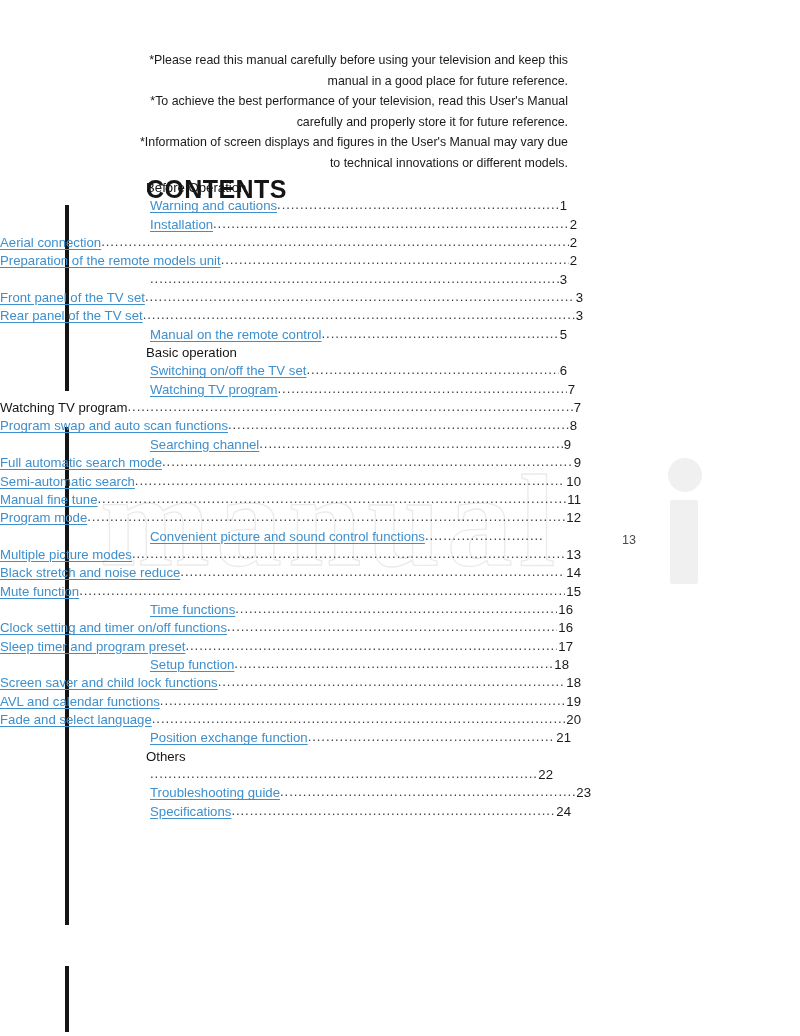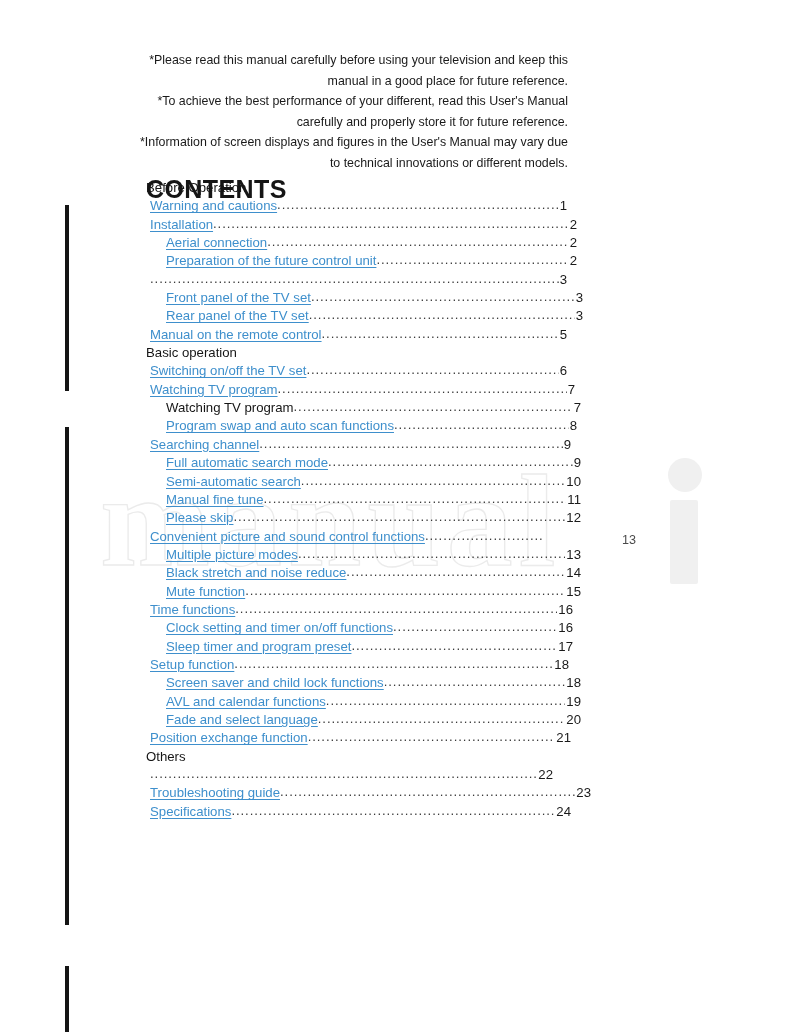--- a/index.html
+++ b/index.html
@@ -132,21 +132,21 @@
   }
 
   
   .toc-row.section {
     padding-left: 146px;
   }
   .toc-row.section .toc-label { color: #151515; }
 
   
   .toc-row.lvl1 { padding-left: 150px; }
-  .toc-row.lvl2 { padding-left: 166px; }
+  .toc-row.lvl2 { }
 
   .toc-row.link .toc-label {
     color: #3e8fcc;
     text-decoration: underline;
     text-decoration-color: #3e8fcc;
     text-underline-offset: 2px;
     text-align: center;
   }
   .toc-row.plain .toc-label {
     color: #151515;
@@ -175,21 +175,21 @@
 
   <div id="watermark">
     <div class="wm-text">manual</div>
   </div>
   <div id="watermark-dot"></div>
   <div id="watermark-bar"></div>
 
   <div id="intro">
       <div class="intro-line">*Please read this manual carefully before using your television and keep this</div>
       <div class="intro-line">manual in a good place for future reference.</div>
-      <div class="intro-line">*To achieve the best performance of your different, read this User's Manual</div>
+      <div class="intro-line">*To achieve the best performance of your television, read this User's Manual</div>
       <div class="intro-line">carefully and properly store it for future reference.</div>
       <div class="intro-line">*Information of screen displays and figures in the User's Manual may vary due</div>
       <div class="intro-line"> to technical innovations or different models.</div>
     </div>
 
   <h1 id="contents-title">CONTENTS</h1>
 
   <div id="toc">
       <div class="toc-row section">
         <span class="toc-label">Before Operation</span>
@@ -206,21 +206,21 @@
         <span class="toc-page">2</span>
         <span class="toc-tail" style="width: 190px;"></span>
       </div>
       <div class="toc-row link lvl2">
         <span class="toc-label">Aerial connection</span>
         <span class="toc-dots">........................................................................................................................................................................................................</span>
         <span class="toc-page">2</span>
         <span class="toc-tail" style="width: 190px;"></span>
       </div>
       <div class="toc-row link lvl2">
-        <span class="toc-label">Preparation of the future control unit</span>
+        <span class="toc-label">Preparation of the remote models unit</span>
         <span class="toc-dots">........................................................................................................................................................................................................</span>
         <span class="toc-page">2</span>
         <span class="toc-tail" style="width: 190px;"></span>
       </div>
       <div class="toc-row link lvl1">
         <span class="toc-dots">........................................................................................................................................................................................................</span>
         <span class="toc-page">3</span>
         <span class="toc-tail" style="width: 200px;"></span>
       </div>
       <div class="toc-row link lvl2">
@@ -286,21 +286,21 @@
         <span class="toc-page">10</span>
         <span class="toc-tail" style="width: 186px;"></span>
       </div>
       <div class="toc-row link lvl2">
         <span class="toc-label">Manual fine tune</span>
         <span class="toc-dots">........................................................................................................................................................................................................</span>
         <span class="toc-page">11</span>
         <span class="toc-tail" style="width: 186px;"></span>
       </div>
       <div class="toc-row link lvl2">
-        <span class="toc-label">Please skip </span>
+        <span class="toc-label">Program mode </span>
         <span class="toc-dots">........................................................................................................................................................................................................</span>
         <span class="toc-page">12</span>
         <span class="toc-tail" style="width: 186px;"></span>
       </div>
       <div class="toc-row link lvl1">
         <span class="toc-label">Convenient picture and sound control functions</span>
         <span class="toc-dots">........................................................................................................................................................................................................</span>
         <span class="toc-page"></span>
         <span class="toc-tail" style="width: 222px;"></span>
       </div>

